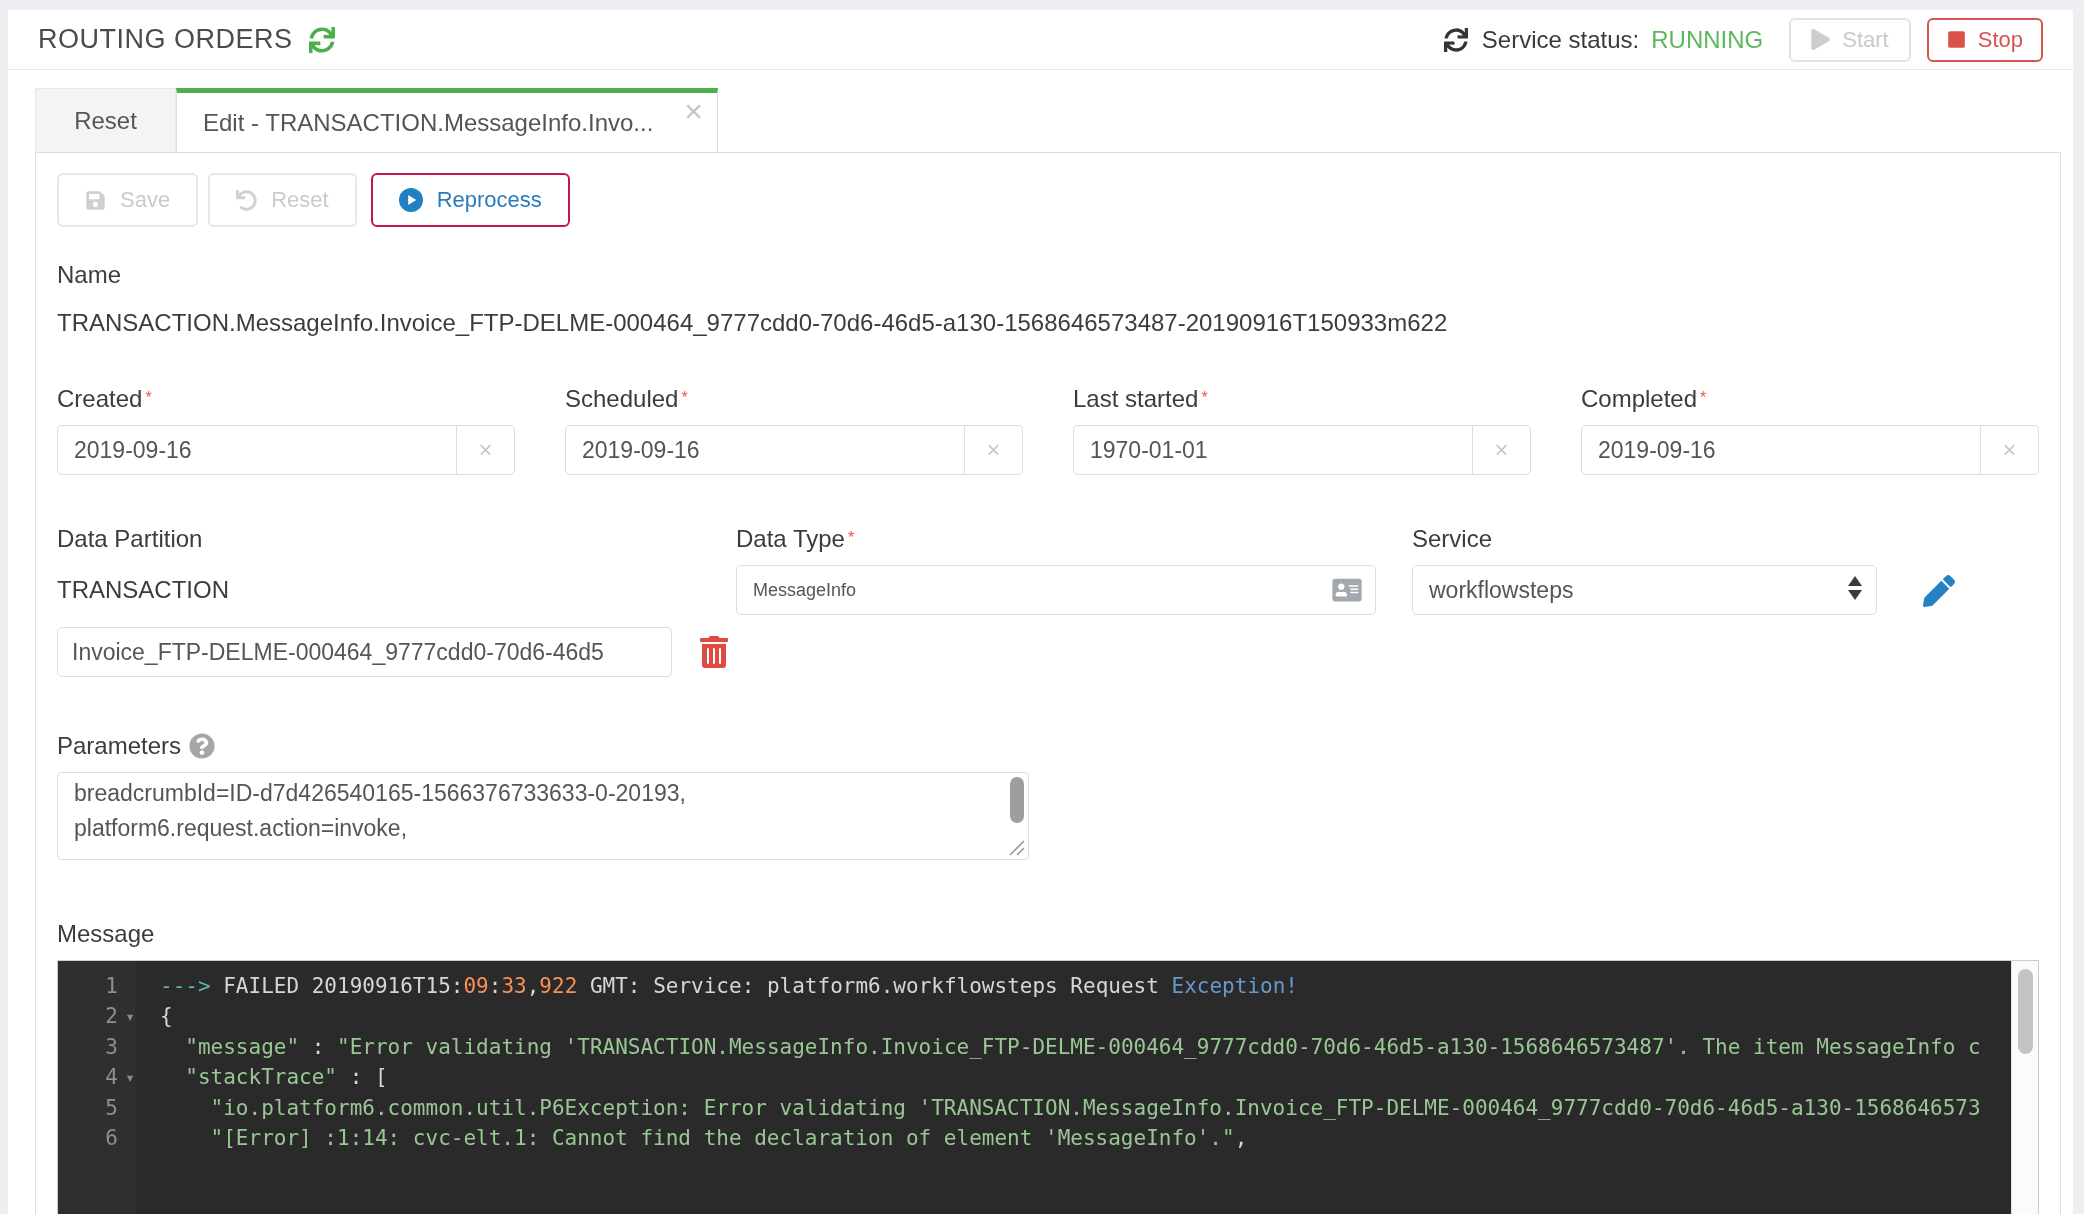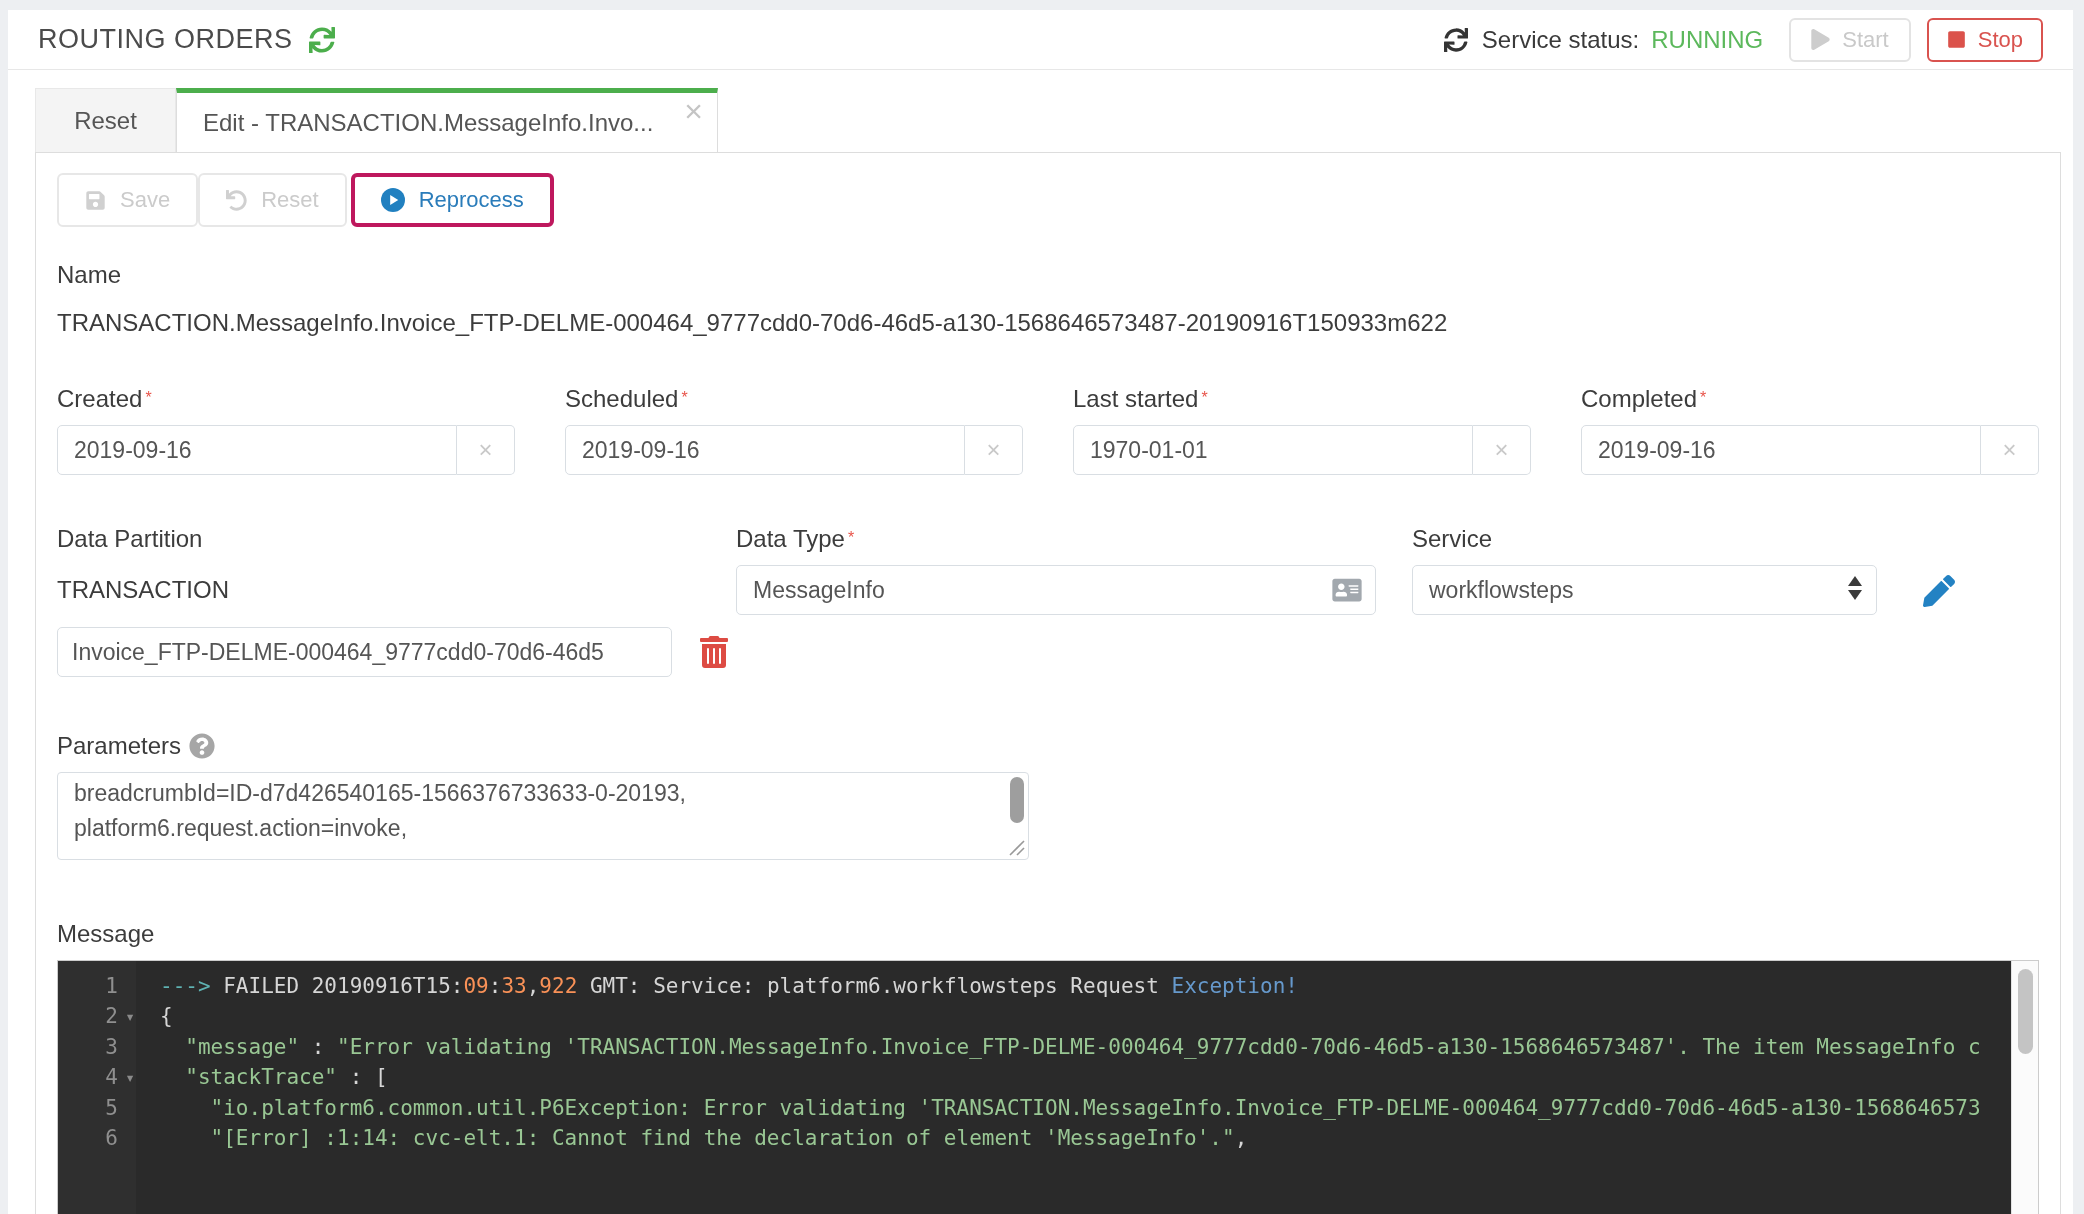--- a/index.html
+++ b/index.html
@@ -25,42 +25,42 @@
   
   .tabs { display:flex; margin:18px 0 0 27px; position:relative; z-index:2; }
   .tab { height:64px; display:flex; align-items:center; font-size:24px; color:#555; cursor:pointer; }
   .tab-search { width:141px; justify-content:center; background:#f4f4f4; border:1px solid #e8e8e8; border-bottom:none; }
   .tab-edit { width:542px; background:#fff; border-left:1px solid #ddd; border-right:1px solid #ddd; border-top:5px solid #4cae4c; padding-left:26px; position:relative; margin-bottom:-1px; }
   .tab-close { position:absolute; right:14px; top:2px; font-size:32px; color:#c4c4c4; line-height:1; cursor:pointer; }
 
   
   .panel { margin-left:27px; width:2026px; height:1100px; border:1px solid #ddd; background:#fff; padding:20px 21px; position:relative; z-index:1; }
 
-  .toolbar { display:flex; }
+  .toolbar { display:flex; gap:10px; }
   .tb-btn { height:54px; padding:0 26px; border-radius:6px; font-size:22px; display:inline-flex; align-items:center; background:#fff; cursor:pointer; font-family:inherit; }
   .tb-disabled { border:2px solid #e7e7e7; color:#cbcbcb; }
   .tb-disabled svg { width:21px; height:21px; fill:#d0d0d0; margin-right:14px; }
-  .tb-primary { border:4px solid #be185d; color:#2a7cba; margin-left:4px; }
+  .tb-primary { border:2px solid #be185d; color:#2a7cba; margin-left:4px; }
   .tb-primary svg { width:24px; height:24px; margin-right:14px; }
 
   .sec-label { font-size:24px; color:#3c3c3c; }
   .name-label { margin-top:34px; }
   .name-value { margin-top:20px; font-size:24px; color:#3c3c3c; }
   .req { color:#e8544a; margin-left:3px; position:relative; top:-4px; }
 
   .fields-grid { margin-top:48px; display:grid; grid-template-columns:repeat(4,1fr); column-gap:50px; }
   .input-group { margin-top:12px; display:flex; height:50px; }
   input, textarea { font-family:Liberation Sans, sans-serif; outline:none; }
   .input-group input { flex:1; min-width:0; border:1px solid #d9dee3; border-radius:5px 0 0 5px; padding:0 16px; font-size:23px; color:#555; }
   .clear-btn { width:58px; border:1px solid #d9dee3; border-left:none; border-radius:0 5px 5px 0; background:#fff; color:#c9c9c9; font-size:24px; display:flex; align-items:center; justify-content:center; cursor:pointer; }
 
   .row2 { margin-top:50px; display:grid; grid-template-columns:679px 676px auto; }
   .static-value { margin-top:12px; height:50px; display:flex; align-items:center; font-size:24px; color:#3c3c3c; }
   .dt-wrap { position:relative; margin-top:12px; width:640px; height:50px; }
-  .dt-wrap input { width:100%; height:100%; border:1px solid #d9dee3; border-radius:5px; padding:0 64px 0 16px; font-size:23px; color:#555; }
+  .dt-wrap input { width:100%; height:100%; border:1px solid #d9dee3; border-radius:5px; padding:0 64px 0 16px; font-size:18px; color:#555; }
   .dt-icon { position:absolute; right:14px; top:12px; } .dt-icon svg { width:30px; height:26px; fill:#a2a8ae; }
   .service-row { display:flex; align-items:flex-end; }
   .service-box { margin-top:12px; width:465px; height:50px; border:1px solid #d9dee3; border-radius:5px; display:flex; align-items:center; padding:0 44px 0 16px; font-size:23px; color:#555; position:relative; cursor:pointer; background:#fff; }
   .sel-arrows { position:absolute; right:14px; top:10px; display:flex; flex-direction:column; gap:4px; }
   .sel-arrows i { display:block; width:0; height:0; border-left:7px solid transparent; border-right:7px solid transparent; }
   .arr-up { border-bottom:10px solid #3a3a3a; }
   .arr-dn { border-top:10px solid #3a3a3a; }
   .pencil-btn { margin-left:46px; margin-bottom:8px; } .pencil-btn svg { width:32px; height:32px; fill:#2382c3; }
 
   .ids-head { margin-top:48px; display:flex; align-items:center; gap:10px; }

